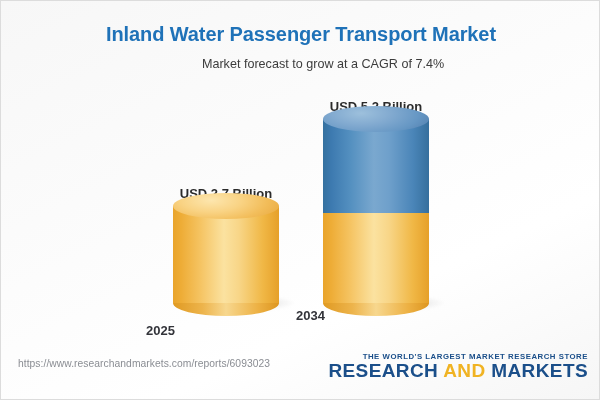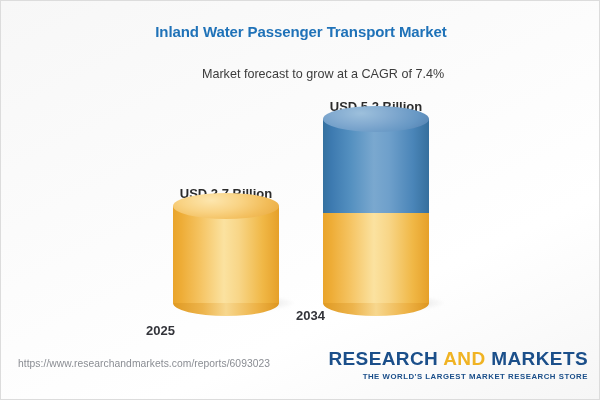--- a/index.html
+++ b/index.html
@@ -24,27 +24,27 @@
   
   #header {
     position: absolute;
     top: 0; left: 0;
     width: 600px;
     text-align: center;
   }
   #chart-title {
     margin: 0;
     padding-top: 22px;
-    font-size: 15px;
+    font-size: 20px;
     font-weight: bold;
     letter-spacing: -0.1px;
     color: #1f72b8;
   }
   #chart-subtitle {
-    margin: 16px;
+    margin: 0;
     padding-top: 11px;
     font-size: 12.6px;
     font-weight: normal;
     color: #3c3c3c;
     padding-left: 44px;
   }
 
   
   #plot {
     position: absolute;
@@ -229,18 +229,18 @@
 
       <div class="category-label" style="bottom: 23px;">2034</div>
     </div>
 
   </div>
 
   <div id="footer">
     <a id="source-url" href="#" style="text-decoration: none;">https://www.researchandmarkets.com/reports/6093023</a>
 
     <div id="logo">
+      <div id="logo-tagline">THE WORLD'S LARGEST MARKET RESEARCH STORE</div>
       <div id="logo-wordmark"><span>RESEARCH </span><span id="logo-and">AND</span><span> MARKETS</span></div>
-      <div id="logo-tagline">THE WORLD'S LARGEST MARKET RESEARCH STORE</div>
     </div>
   </div>
 
 </div>
 
 </body></html>

